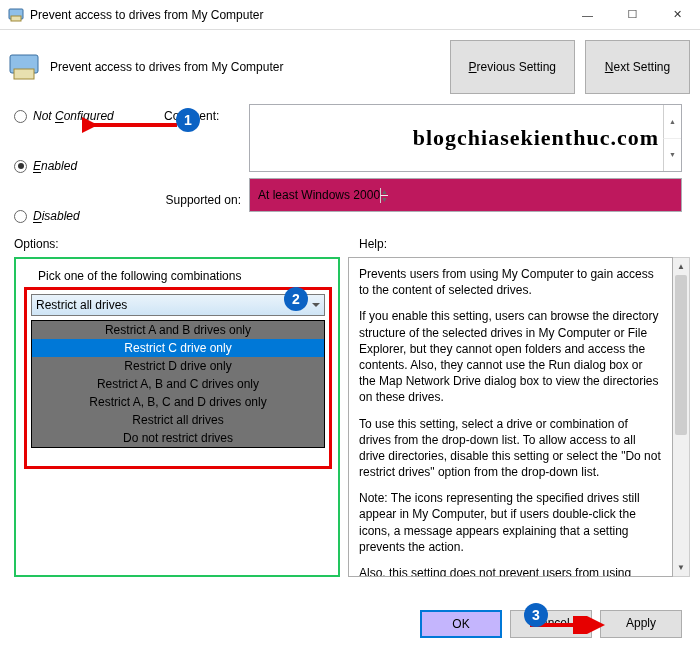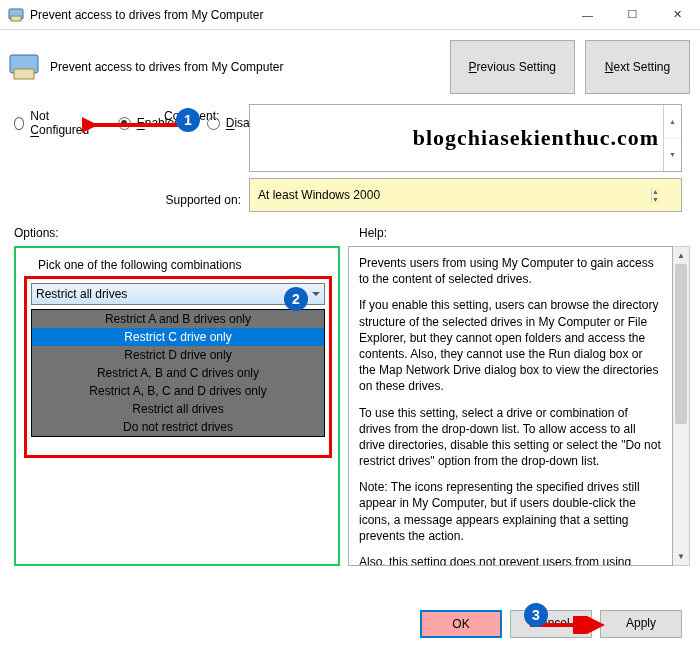--- a/index.html
+++ b/index.html
@@ -7,35 +7,35 @@
     .titlebar { height: 30px; display: flex; align-items: center; border-bottom: 1px solid #ddd; padding-left: 8px; }
     .titlebar .icon-box { width: 16px; height: 16px; margin-right: 6px; }
     .titlebar .title { flex: 1; font-size: 12px; }
     .win-controls { display: flex; height: 100%; }
     .win-btn { width: 45px; height: 100%; display: flex; align-items: center; justify-content: center; font-family: sans-serif; font-size: 11px; color: #333; }
     .header-row { display: flex; align-items: center; padding: 10px 10px 10px 8px; gap: 10px; }
     .header-row .icon-box { width: 32px; height: 32px; }
     .header-row .title { flex: 1; font-size: 12px; }
     .nav-btn { padding: 19px 18px; border: 1px solid #adadad; background: #e1e1e1; font-size: 12px; min-width: 105px; text-align: center; }
     .main-area { display: grid; grid-template-columns: 150px 85px 1fr; padding: 0 18px 0 14px; column-gap: 0; align-items: start; }
-    .state-col { display: flex; flex-direction: row; gap: 26px; padding-top: 5px; }
+    .state-col { display: flex; flex-direction: column; gap: 36px; padding-top: 5px; font-style: italic; }
     .radio-row { display: flex; align-items: center; gap: 6px; position: relative; }
     .radio { width: 13px; height: 13px; border: 1px solid #666; border-radius: 50%; display: inline-flex; align-items: center; justify-content: center; }
     .radio.checked::after { content: ""; width: 6px; height: 6px; border-radius: 50%; background: #333; }
     .radio-row label { font-size: 12px; }
     .radio-row label span { text-decoration: underline; text-underline-offset: 2px; }
     .comment-label { font-size: 12px; padding-top: 5px; }
     .supported-label { font-size: 12px; margin-top: 10px; text-align: right; padding-right: 8px; }
     .field { border: 1px solid #abadb3; background: #fff; min-height: 68px; position: relative; padding: 6px 22px 6px 6px; font-size: 12px; color: #000; display: flex; align-items: center; justify-content: flex-end; }
     .field .updown { position: absolute; right: 0; top: 0; bottom: 0; width: 18px; display: flex; flex-direction: column; }
     .updown .ud { flex: 1; border-left: 1px solid #cfcfcf; display: flex; align-items: center; justify-content: center; font-size: 7px; color: #666; }
     .updown .ud.up::before { content: "▲"; }
     .updown .ud.down::before { content: "▼"; }
     .updown .ud:first-child { border-bottom: 1px solid #eee; }
-    .supported-field { border: 1px solid #abadb3; background: #fef9c3; min-height: 34px; position: relative; padding: 6px 22px 6px 8px; font-size: 12px; display: flex; align-items: center; justify-content: space-between; }
+    .supported-field { border: 1px solid #abadb3; background: #be185d; min-height: 34px; position: relative; padding: 6px 22px 6px 8px; font-size: 12px; display: flex; align-items: center; }
     .watermark { font-family: Georgia, serif; font-size: 22px; font-weight: 700; letter-spacing: 1px; color: #000; text-shadow: -1px 0 #fff, 1px 0 #fff, 0 -1px #fff, 0 1px #fff; }
     .arrow-red { position: absolute; left: 82px; top: 115px; width: 100px; height: 20px; pointer-events: none; }
     .arrow-red svg { width: 100%; height: 100%; }
     .callout { position: absolute; width: 24px; height: 24px; border-radius: 50%; background: #0b62c4; color: #fff; font-weight: bold; font-size: 14px; display: flex; align-items: center; justify-content: center; z-index: 50; }
     .section-labels { display: flex; padding: 14px 18px 6px 14px; }
     .section-labels .lab { font-size: 12px; }
     .section-labels .lab.options { width: 345px; }
     .panels { display: flex; padding: 0 0 0 14px; gap: 8px; }
     .options-panel { width: 326px; height: 320px; border: 2px solid #22c55e; padding: 10px 22px; position: relative; }
     .options-panel .pick-label { font-size: 12px; }
@@ -46,21 +46,21 @@
     .dd-item { padding: 2px 5px; font-size: 12px; }
     .dd-item.sel { background: #0078d7; color: #fff; }
     .help-wrap { display: flex; }
     .help-panel { width: 325px; height: 320px; border: 1px solid #adadad; padding: 8px 10px; font-size: 12px; line-height: 1.35; overflow: hidden; }
     .help-panel p { margin-bottom: 10px; }
     .scrollbar { width: 17px; height: 320px; background: #f0f0f0; border: 1px solid #cdcdcd; border-left: none; display: flex; flex-direction: column; }
     .sb-btn { height: 17px; display: flex; align-items: center; justify-content: center; font-size: 8px; color: #555; }
     .sb-thumb { background: #cdcdcd; margin: 0 2px; border-radius: 2px; }
     .footer { position: absolute; right: 18px; bottom: 10px; display: flex; gap: 8px; }
     .btn { min-width: 82px; padding: 5px 10px; border: 1px solid #adadad; background: #e1e1e1; font-size: 12px; text-align: center; }
-    .btn.ok { border: 2px solid #0078d7; background: #fca5a5; }
+    .btn.ok { border: 2px solid #0078d7; background: #c4b5fd; }
     .arrow-red2 { position: absolute; right: 95px; bottom: 14px; width: 80px; height: 18px; pointer-events: none; }
     .gp-icon svg { width: 100%; height: 100%; }
   </style>
 </head>
 <body>
 
 <div class="titlebar">
   <span class="icon-box gp-icon">
     <svg viewBox="0 0 16 16">
         <rect x="1" y="2" width="14" height="10" rx="1" fill="#8fbfe8" stroke="#3a6fa0"></rect>

